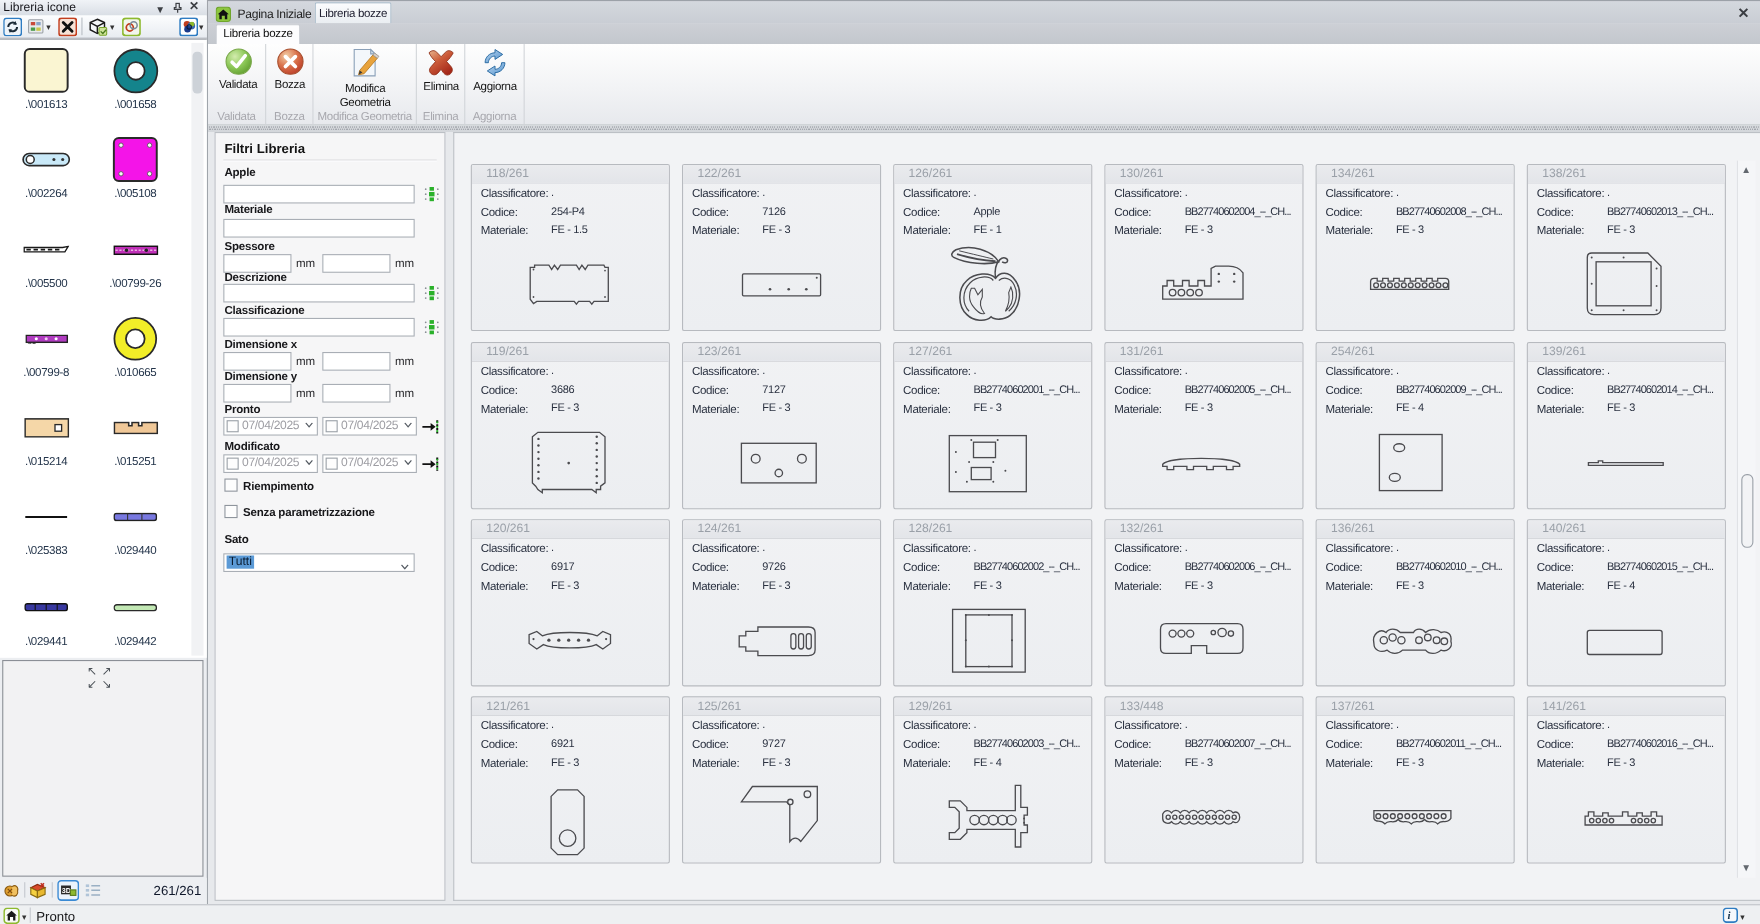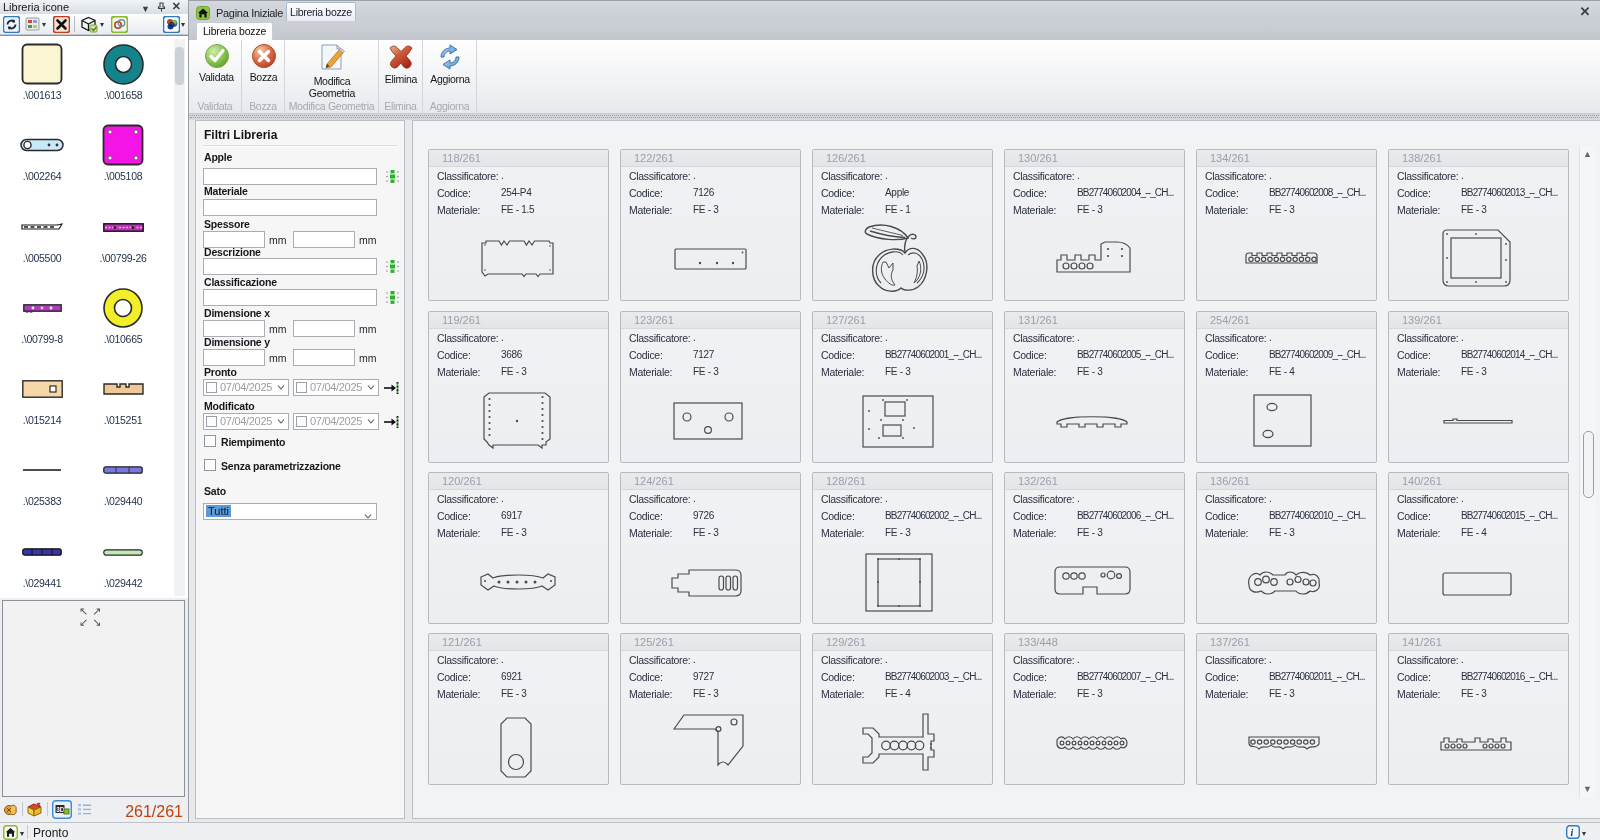--- a/index.html
+++ b/index.html
@@ -29,21 +29,21 @@
 #lp-tools{position:absolute;left:0;top:14px;width:188px;height:21px;background:linear-gradient(#fcfdfe,#e8ecf1);border-bottom:1px solid #c3c8cf}
 #lp-list{position:absolute;left:0;top:35px;width:188px;height:563px;background:#fff;border-top:1px solid #878d95;overflow:hidden}
 #lp-scroll{position:absolute;right:3px;top:3px;width:11px;height:557px;background:#f1f2f4}
 #lp-thumb{position:absolute;left:1px;top:8px;width:9px;height:38px;background:#cdd2d8;border-radius:4px}
 .licon{position:absolute;width:80px;text-align:center}
 .licon .lab{margin-top:3px;font-size:10.5px;color:#23344a;letter-spacing:-0.3px}
 .licon .art{height:44px;display:flex;align-items:center;justify-content:center}
 #lp-prev{position:absolute;left:2px;top:600px;width:183px;height:197px;background:#f2f2f3;border:1px solid #8b8f96}
 #lp-prev .arr{position:absolute;left:76px;top:5px;color:#4c5258;font-size:11px;letter-spacing:4px;line-height:11px}
 #lp-foot{position:absolute;left:0;top:798px;width:188px;height:24px;background:#edeff2}
-#lp-count{position:absolute;right:5px;top:5px;font-size:16px;color:#c2410c}
+#lp-count{position:absolute;right:5px;top:5px;font-size:12px;color:#0f172a}
 
 #sbar{left:0;top:822px;width:1600px;height:18px;background:#eef0f2;border-top:1px solid #bfc3c8}
 #sbar .sep{position:absolute;left:27px;top:2px;width:1px;height:14px;background:#c6cacf}
 #pronto{position:absolute;left:33px;top:3px;font-size:12px;color:#1a1a1c}
 
 #fpanel{left:195px;top:120px;width:210px;height:699px;background:#f6f6f7;border:1px solid #bcc0c5}
 #fpanel h1{font-size:12px;font-weight:bold;color:#141414;position:absolute;left:8px;top:7px}
 #fpanel .hr{position:absolute;left:7px;width:194px;height:2px;border-top:1px solid #d9dadd;border-bottom:1px solid #fdfdfe}
 .flab{position:absolute;left:8px;font-size:10.5px;line-height:10px;font-weight:bold;color:#17171a;letter-spacing:-0.2px}
 .fin{position:absolute;background:#fff;border:1px solid #a9aeb5;height:17px}

